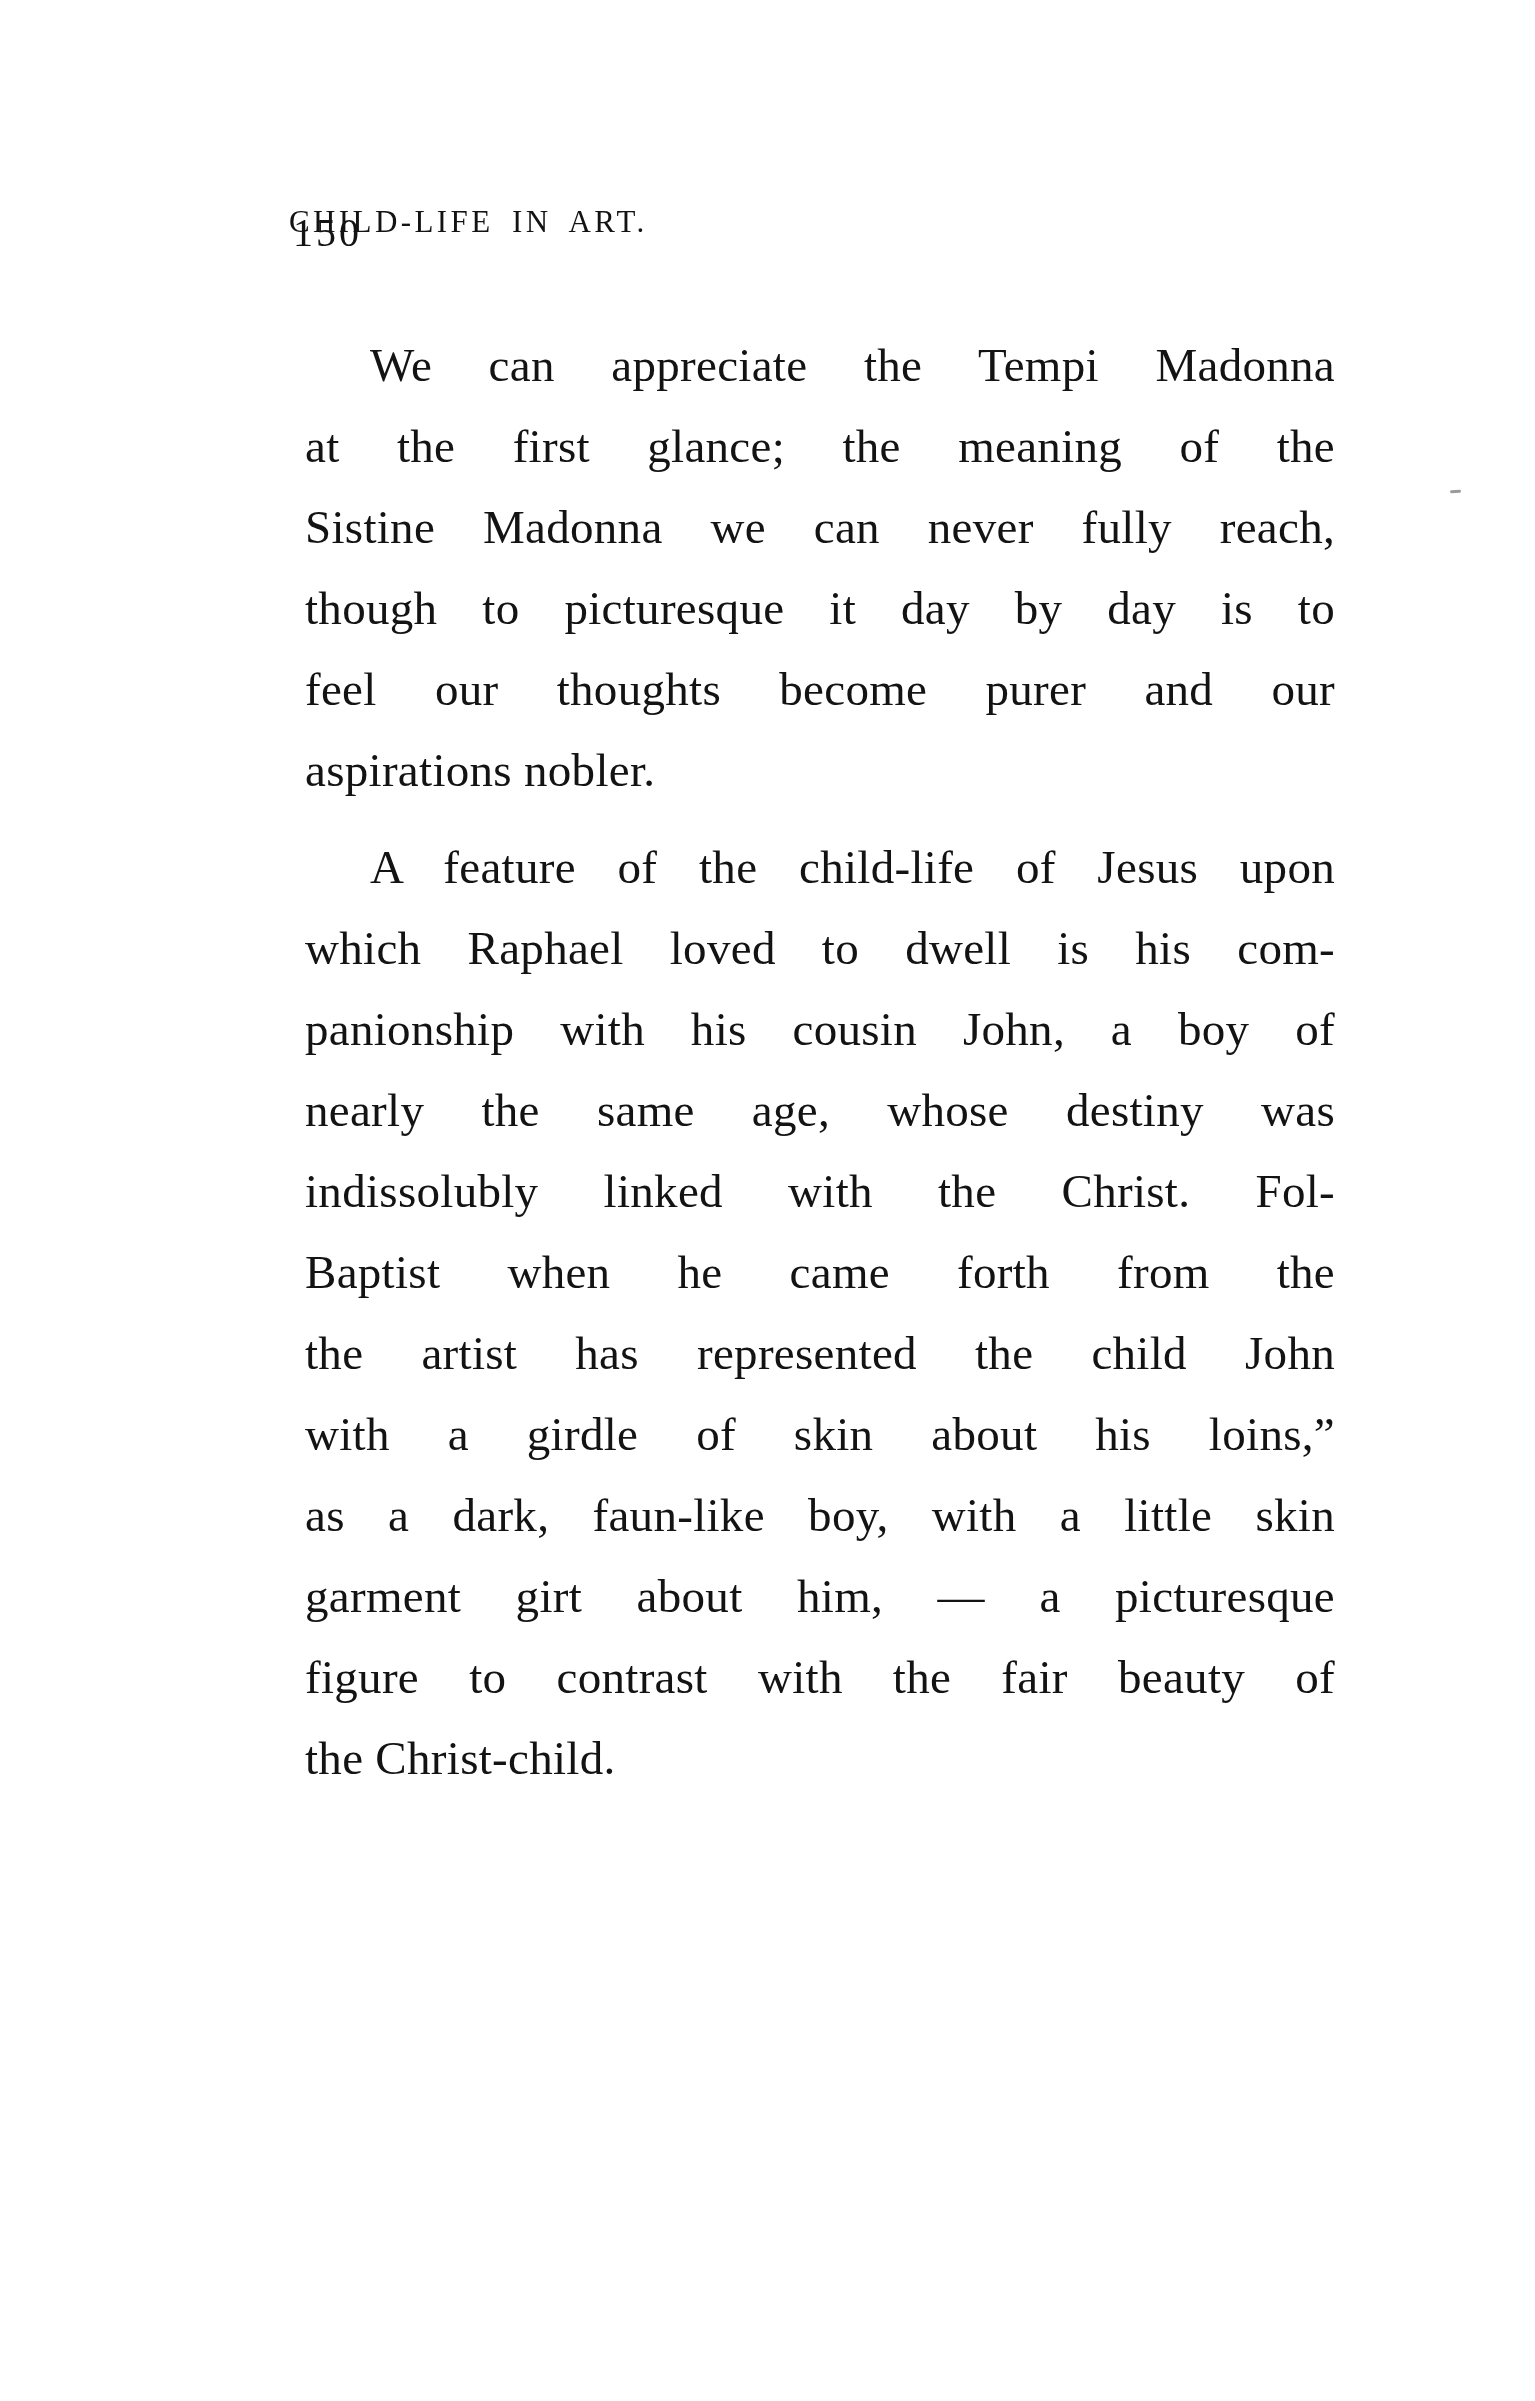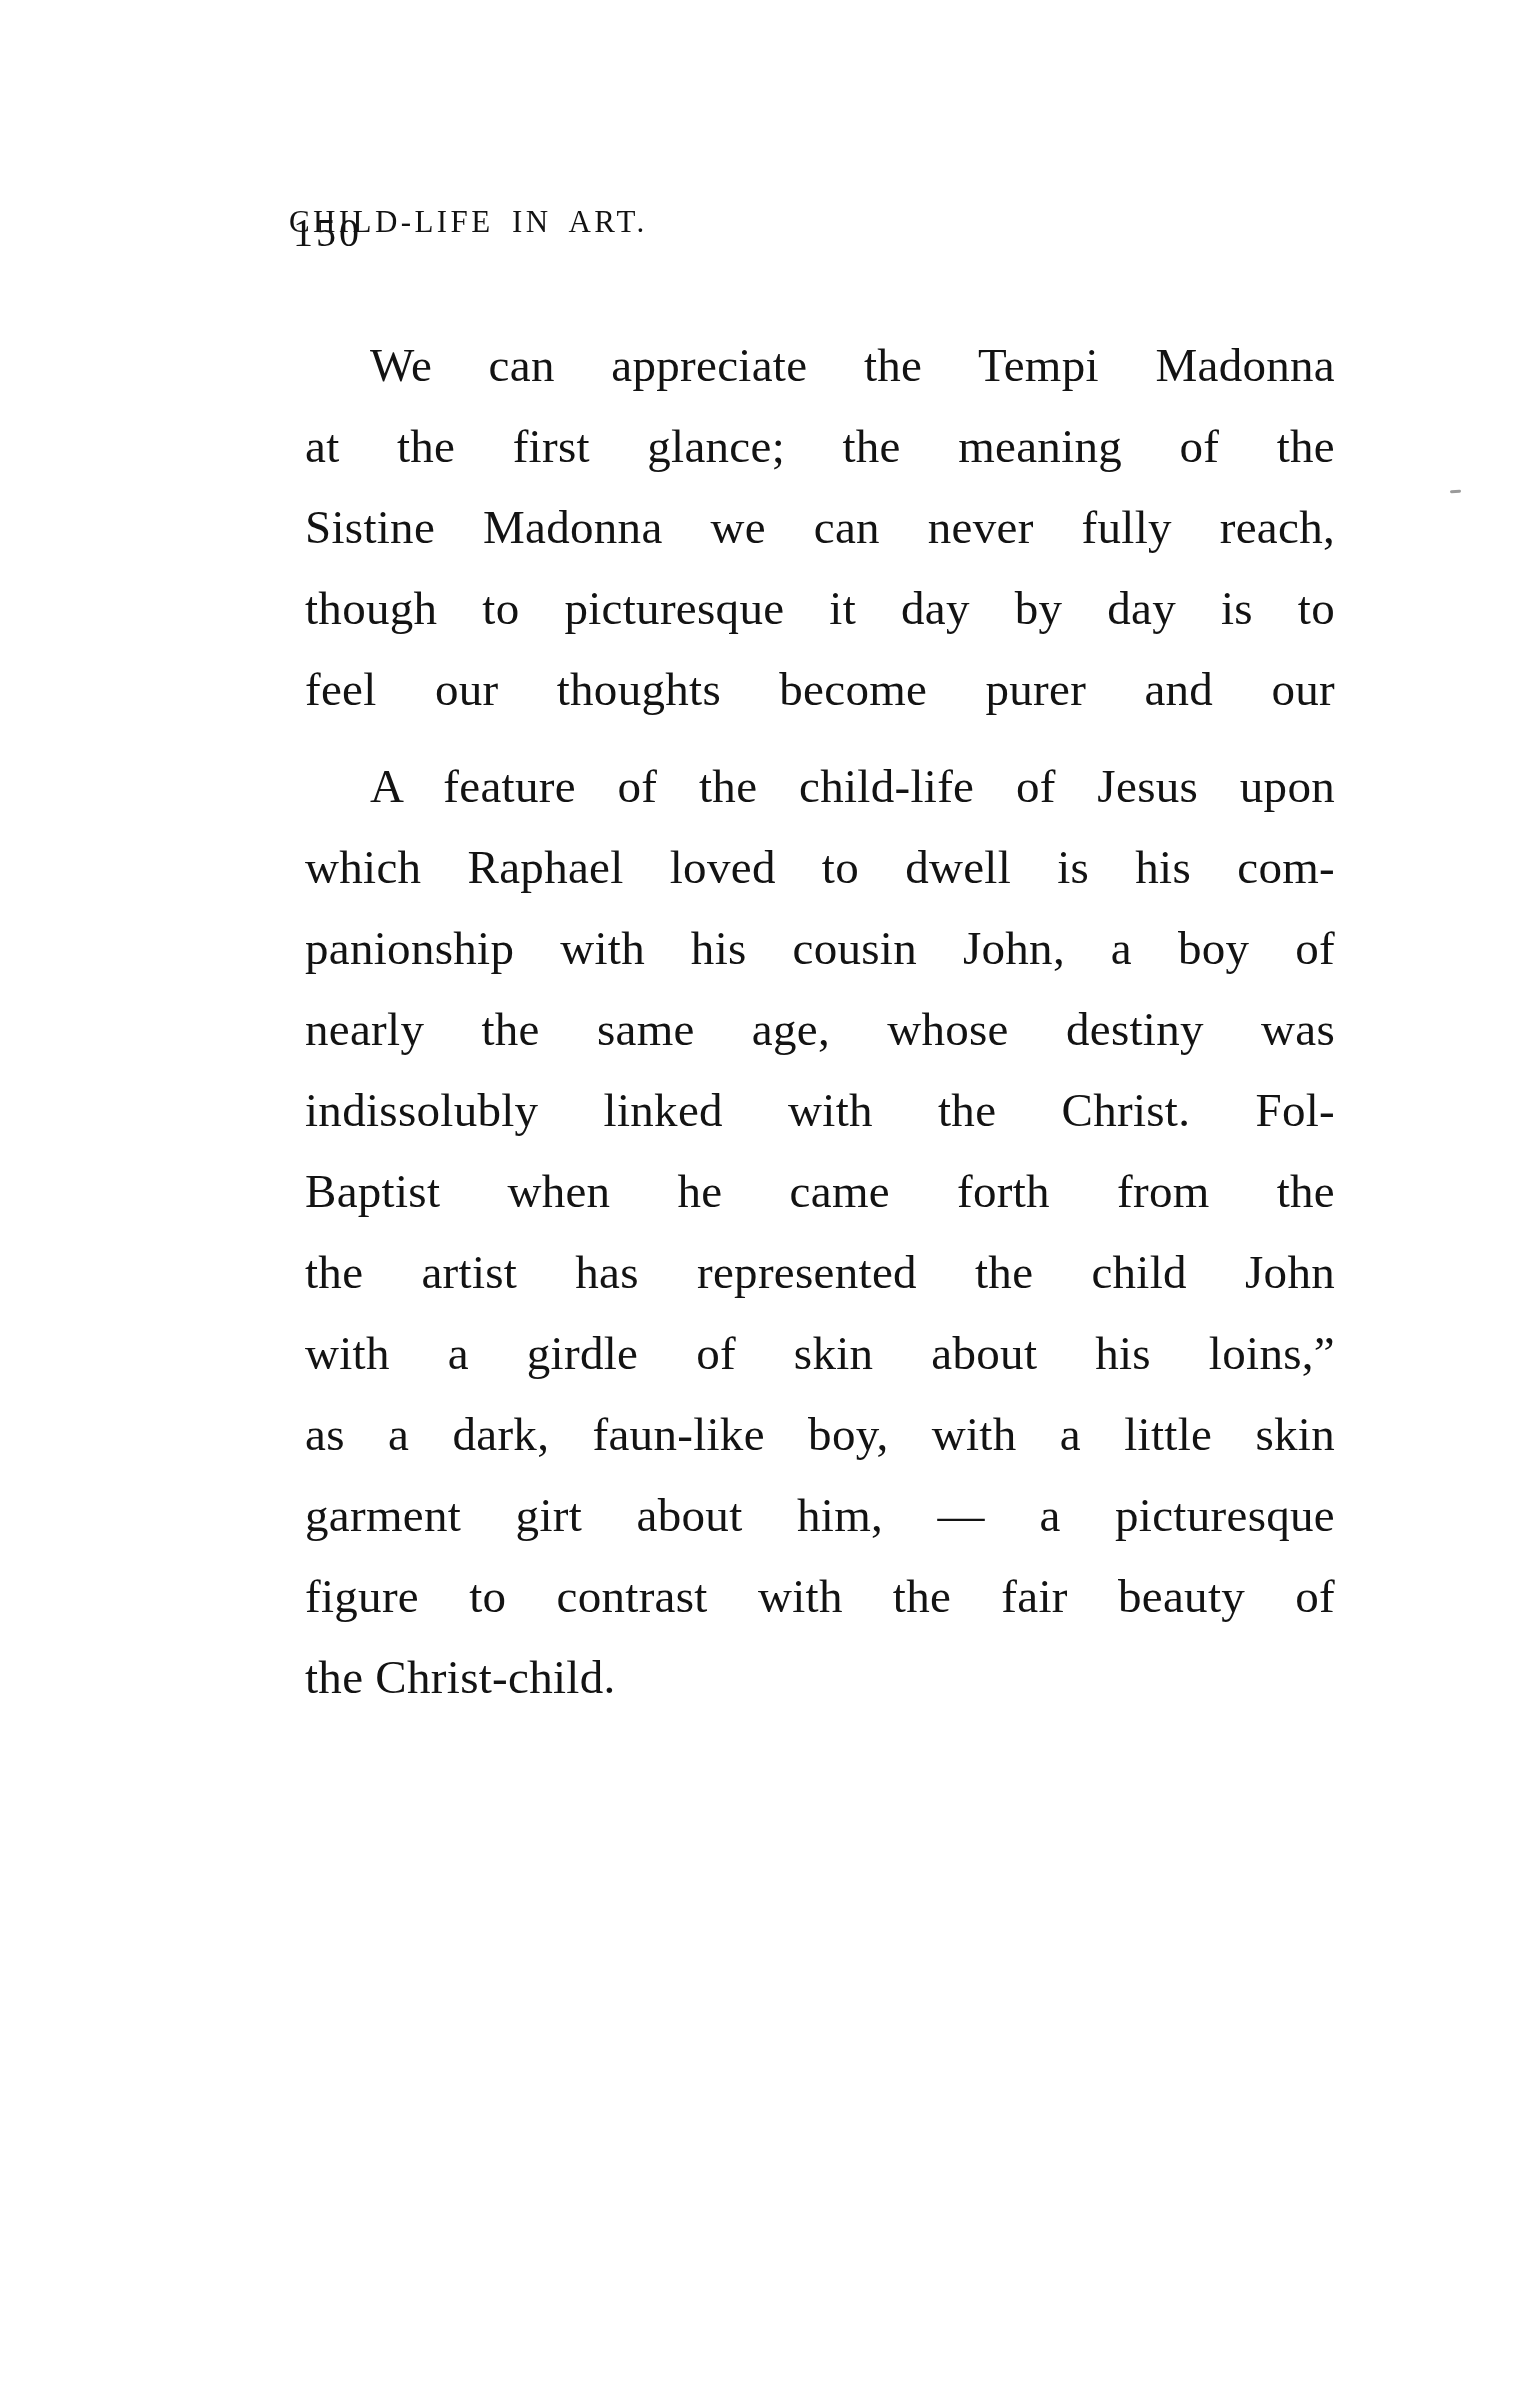--- a/index.html
+++ b/index.html
@@ -89,20 +89,21 @@
   </div>
 
   <div class="text-block">
 
     <div class="para">
       <div class="line indent">We can appreciate the Tempi Madonna</div>
       <div class="line">at the first glance; the meaning of the</div>
       <div class="line">Sistine Madonna we can never fully reach,</div>
       <div class="line">though to picturesque it day by day is to</div>
       <div class="line">feel our thoughts become purer and our</div>
+      <div class="line last">aspirations nobler.</div>
     </div>
 
     <div class="para">
       <div class="line indent">A feature of the child-life of Jesus upon</div>
       <div class="line">which Raphael loved to dwell is his com-</div>
       <div class="line">panionship with his cousin John, a boy of</div>
       <div class="line">nearly the same age, whose destiny was</div>
       <div class="line">indissolubly linked with the Christ.  Fol-</div>
       <div class="line">Baptist when he came forth from the</div>
       <div class="line">the artist has represented the child John</div>

